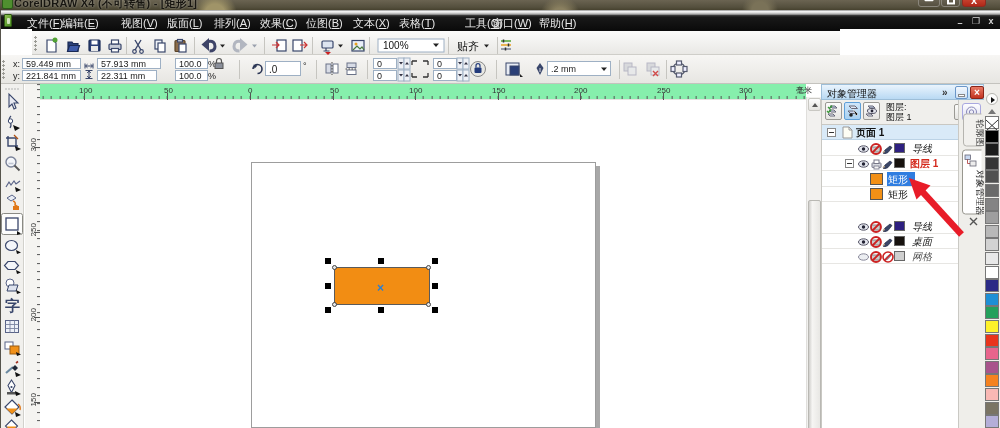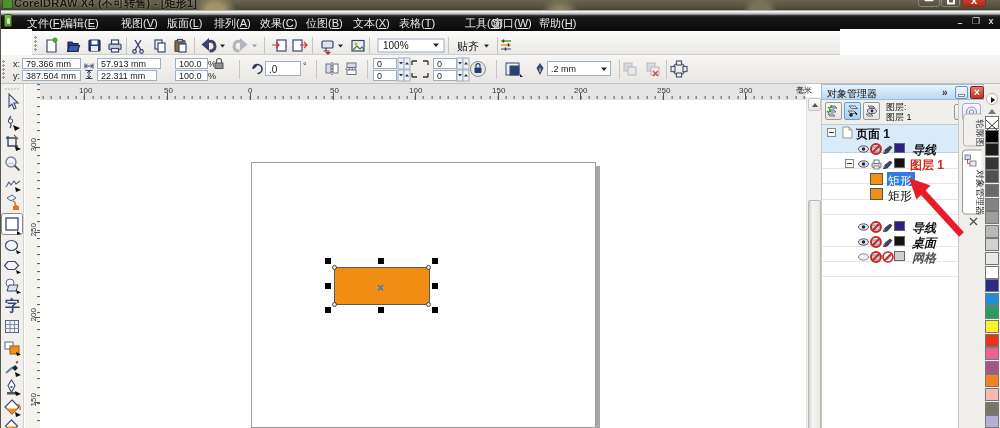--- a/index.html
+++ b/index.html
@@ -30,21 +30,21 @@
 
 #toolbar { left:0; top:29px; width:808px; height:26px; background:linear-gradient(#fbfbfa,#e9e8e5); border-bottom:1px solid #cfcec9; border-top:2px solid #0b0b0b;margin-left:32px; }
 #propbar { left:0; top:55px; width:1000px; height:29px; background:linear-gradient(#f7f6f4,#e7e6e2); border-bottom:1px solid #c4c3be; }
 .grip { position:absolute; left:2px; width:4px; background-image:radial-gradient(circle at 1.5px 1.5px,#9a9a94 1px,transparent 1.2px); background-size:4px 4px; }
 .field { position:absolute; background:#fff; border:1px solid #9eb0c4; font-size:9px; color:#1a1a1a; line-height:11px; padding-left:3px; }
 .lbl { position:absolute; font-size:9px; color:#222; }
 
 
 #toolbox { left:0; top:84px; width:24px; height:344px; background:#f1f0ed; border-right:1px solid #d2d1cc; }
 #vruler { left:25px; top:84px; width:15px; height:344px; background:#f5f4f1; }
-#hruler { left:40px; top:84px; width:766px; height:16px; background:#e5e5e5; border-bottom:1px solid #e3e2de; }
+#hruler { left:40px; top:84px; width:766px; height:16px; background:#86efac; border-bottom:1px solid #e3e2de; }
 #rulcorner { left:25px; top:84px; width:15px; height:16px; background:#f5f4f1; }
 .rnum { position:absolute; font-size:8px; color:#333; }
 .tick { position:absolute; background:#555; }
 
 
 #canvas { left:40px; top:100px; width:766px; height:328px; background:#ffffff; }
 #page { position:absolute; left:211px; top:62px; width:345px; height:266px; background:#fff; border:1px solid #9d9d9d; box-shadow:4px 4px 0 #a8a8a8; }
 #orect { position:absolute; left:294px; top:167px; width:96px; height:38px; background:#f28d13; border:1px solid #5a5a5a; }
 .handle { position:absolute; width:6px; height:6px; background:#000; }
 .node { position:absolute; width:5px; height:5px; background:#e8e8e8; border:1px solid #444; border-radius:50%; }
@@ -55,24 +55,24 @@
 #vsbtn { position:absolute; left:1px; top:1px; width:13px; height:13px; background:linear-gradient(#fcfcfc,#e4e3e0); border:1px solid #c9c8c3; border-radius:2px;}
 #vsbtn:after { content:""; position:absolute; left:3px; top:4px; border-left:3.5px solid transparent; border-right:3.5px solid transparent; border-bottom:4px solid #555; }
 #vsthumb { position:absolute; left:1px; top:103px; width:13px; height:240px; background:linear-gradient(90deg,#cfcecb,#f6f5f3 30%,#e8e7e4); border:1px solid #b9b8b3; border-radius:2px;}
 
 
 #dockertitle { left:821px; top:84px; width:163px; height:16px; background:linear-gradient(#eaf4fd,#b9d9f3); border:1px solid #9dbed8; font-size:10px; color:#111; }
 #docker { left:821px; top:100px; width:137px; height:328px; background:#f0efec; border-left:1px solid #c9c8c3; }
 #dktools { position:absolute; left:0; top:0; width:137px; height:24px; background:#f0efec; }
 .dkbtn { position:absolute; top:2px; width:17px; height:18px; border:1px solid #9a9994; border-radius:2px; background:linear-gradient(#fcfcfb,#e5e4e1); }
 #tree { position:absolute; left:0; top:24px; width:137px; height:304px; background:#fff; border-top:1px solid #c9c8c3; }
-.trow { position:absolute; left:0; width:137px; height:28px; border-bottom:1px solid #e7e6e3; font-size:12px; color:#111; }
+.trow { position:absolute; left:0; width:137px; height:15px; border-bottom:1px solid #e7e6e3; font-size:10px; color:#111; }
 .trowhdr { background:#d9eaf8; border-bottom:1px solid #bcd3e6; font-weight:bold; }
 .sw { position:absolute; width:11px; height:10px; border:1px solid #666; }
-.itxt { font-style:italic;font-weight:bold; }
+.itxt { font-style:italic; }
 
 
 #tabstrip { left:958px; top:100px; width:26px; height:328px; background:#efeeea; border-left:1px solid #cac9c4; }
 
 
 #palette { left:984px; top:84px; width:16px; height:344px; background:#efeeea; }
 .pswatch { position:absolute; left:1px; width:14px; height:13px; border:1px solid #777; }
 </style>
 </head>
 <body>
@@ -184,22 +184,22 @@
         <path d="M469 18 h10" stroke="#7a8294"></path>
         <path d="M471.5 8.5 v3 M476.5 12.5 v3 M473.5 16.5 v3" stroke="#333"></path>
       </g>
     </svg>
   </div>
 
   <div class="abs" id="propbar">
     <div class="grip" style="top:5px; height:19px;"></div>
     <div class="lbl" style="left:13px; top:4px;">x:</div>
     <div class="lbl" style="left:13px; top:16px;">y:</div>
-    <div class="field" style="left:22px; top:3px;  width:59px; height:11px;">79.366 mm</div>
-    <div class="field" style="left:22px; top:15px; width:59px; height:11px;">387.504 mm</div>
+    <div class="field" style="left:22px; top:3px;  width:59px; height:11px;">59.449 mm</div>
+    <div class="field" style="left:22px; top:15px; width:59px; height:11px;">221.841 mm</div>
     <div class="field" style="left:97px; top:3px;  width:64px; height:11px;">57.913 mm</div>
     <div class="field" style="left:97px; top:15px; width:60px; height:11px;">22.311 mm</div>
     <div class="field" style="left:175px; top:3px;  width:33px; height:11px;">100.0</div>
     <div class="field" style="left:175px; top:15px; width:33px; height:11px;">100.0</div>
     <div class="lbl" style="left:208px; top:4px;">%</div>
     <div class="lbl" style="left:208px; top:16px;">%</div>
     <div class="field" style="left:265px; top:6px; width:36px; height:15px; font-size:10px; line-height:15px;">.0</div>
     <div class="lbl" style="left:303px; top:6px;">°</div>
     <div class="field" style="left:373px; top:3px;  width:24px; height:11px;">0</div>
     <div class="field" style="left:373px; top:15px; width:24px; height:11px;">0</div>

